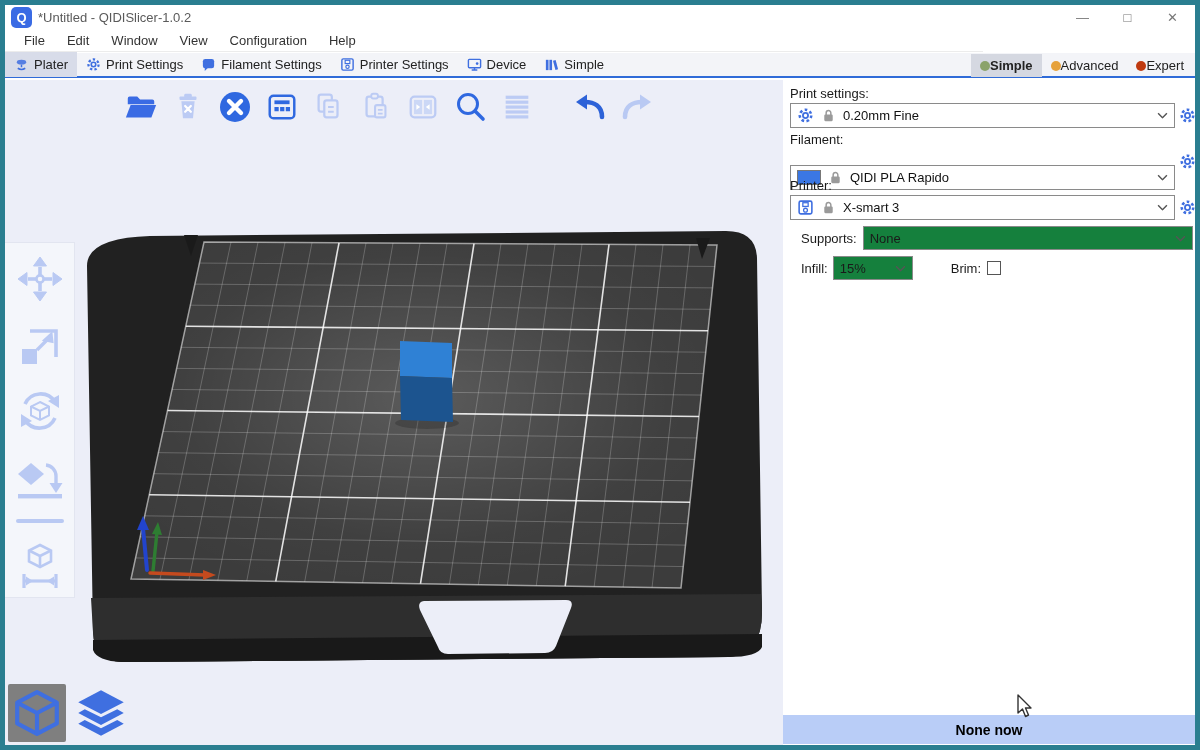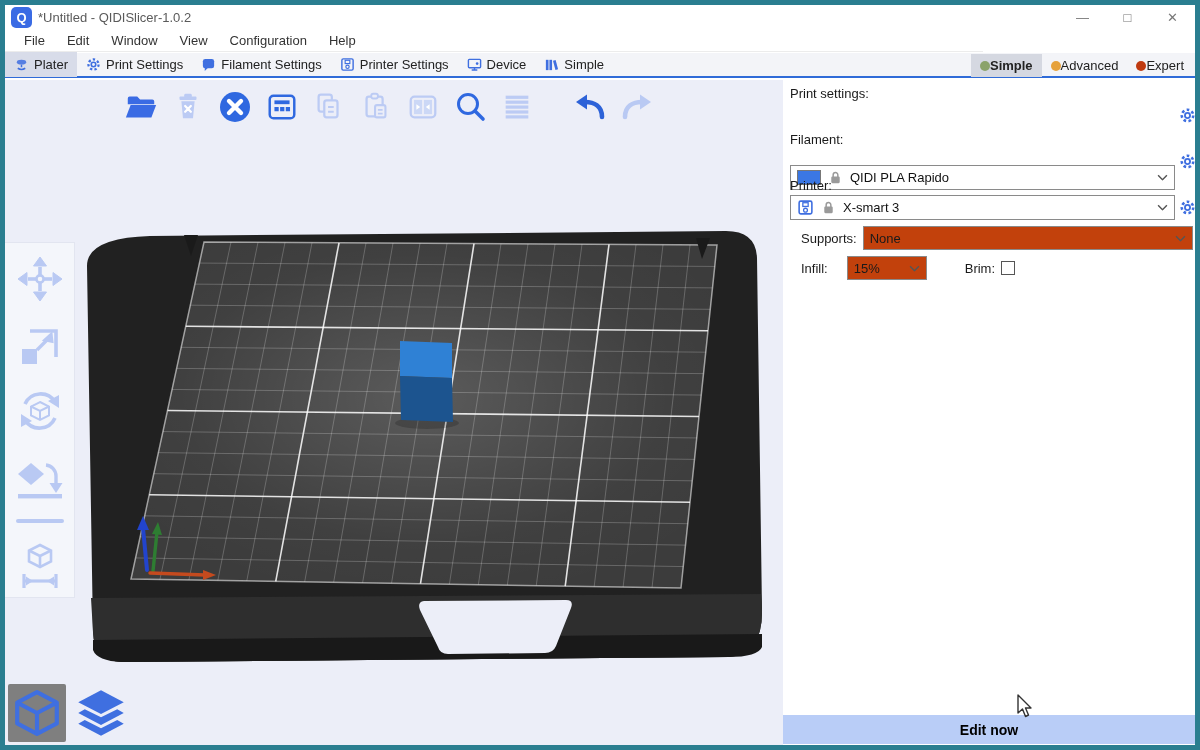--- a/index.html
+++ b/index.html
@@ -49,21 +49,21 @@
   .view-btn.selected { background:#7f7f7f; }
   
   .right-panel { position:absolute; left:778px; top:0; width:412px; height:665px; background:#fff; }
   .rp-label { position:absolute; left:7px; font-size:13px; color:#1a1a1a; }
   .combo { position:absolute; left:7px; width:385px; height:25px; border:1px solid #8a8a8a; background:#fff;
     display:flex; align-items:center; gap:7px; padding:0 6px; font-size:13px; color:#111; }
   .combo .chev { margin-left:auto; }
   .gear-btn { position:absolute; width:17px; height:17px; }
   .swatch { width:24px; height:15px; background:#3b77e3; border:1px solid #777; }
   .inline-row { position:absolute; left:18px; display:flex; align-items:center; font-size:13px; color:#1a1a1a; }
-  .small-combo { height:24px; border:1px solid #8a8a8a; background:#c2410c; display:flex; align-items:center;
+  .small-combo { height:24px; border:1px solid #8a8a8a; background:#15803d; display:flex; align-items:center;
     padding:0 6px; gap:6px; font-size:13px; }
   .checkbox { width:14px; height:14px; border:1px solid #555; background:#fff; display:inline-block; }
   .slice-btn { position:absolute; left:0; bottom:1px; width:412px; height:29px; background:#b9cdf7;
     border:none; font-family:"Liberation Sans",sans-serif; font-size:14px; font-weight:bold; color:#000;
     display:flex; align-items:center; justify-content:center; }
   
   .cursor { position:absolute; left:1009px; top:689px; z-index:50; pointer-events:none; }
   svg { display:block; }
 </style>
 </head>
@@ -395,20 +395,32 @@
             <polygon points="24,3 45,14 24,25 3,14" fill="#3f6fe0"></polygon>
             <path d="M3 24 L24 35 L45 24 L39 20.5 L24 28 L9 20.5 Z" fill="#3f6fe0"></path>
             <path d="M3 34 L24 45 L45 34 L39 30.5 L24 38 L9 30.5 Z" fill="#3f6fe0"></path>
           </svg>
         </div>
       </div>
     </div>
 
     <div class="right-panel">
       <div class="rp-label" style="top:6px">Print settings:</div>
+      <div class="combo" style="top:23px">
+        <svg width="17" height="17" viewBox="0 0 16 16" style="color:#3f6fe0">
+            <use href="#sym-gear"></use>
+          </svg>
+        <svg width="15" height="15" viewBox="0 0 16 16" style="color:#9a9a9a">
+            <use href="#sym-lock"></use>
+          </svg>
+        <span>0.20mm Fine</span>
+        <svg class="chev" width="11" height="7" viewBox="0 0 10 6">
+            <use href="#sym-chev"></use>
+          </svg>
+      </div>
       <svg class="gear-btn" style="left:396px; top:27px; color:#3f6fe0" viewBox="0 0 16 16">
           <use href="#sym-gear"></use>
         </svg>
 
       <div class="rp-label" style="top:52px">Filament:</div>
       <div class="combo" style="top:85px">
         <span class="swatch"></span>
         <svg width="15" height="15" viewBox="0 0 16 16" style="color:#9a9a9a">
             <use href="#sym-lock"></use>
           </svg>
@@ -443,31 +455,31 @@
         <div class="small-combo" style="margin-left:6px; width:330px;">
           <span>None</span>
           <svg style="margin-left:auto" width="11" height="7" viewBox="0 0 10 6">
               <use href="#sym-chev"></use>
             </svg>
         </div>
       </div>
 
       <div class="inline-row" style="top:176px">
         <span>Infill:</span>
-        <div class="small-combo" style="margin-left:19px; width:80px;">
+        <div class="small-combo" style="margin-left:5px; width:80px;">
           <span>15%</span>
           <svg style="margin-left:auto" width="11" height="7" viewBox="0 0 10 6">
               <use href="#sym-chev"></use>
             </svg>
         </div>
         <span style="margin-left:38px">Brim:</span>
         <span class="checkbox" style="margin-left:6px"></span>
       </div>
 
-      <button class="slice-btn">Edit now</button>
+      <button class="slice-btn">None now</button>
     </div>
   </div>
 
   <svg class="cursor" width="22" height="26" viewBox="0 0 22 26">
     <polygon points="4,1 4,19 8.5,15 11.5,22.5 14.5,21 11.5,14 17,14" fill="#fff" stroke="#333" stroke-width="1.4" stroke-linejoin="round"></polygon>
   </svg>
 
 </div>
 
 </body></html>

